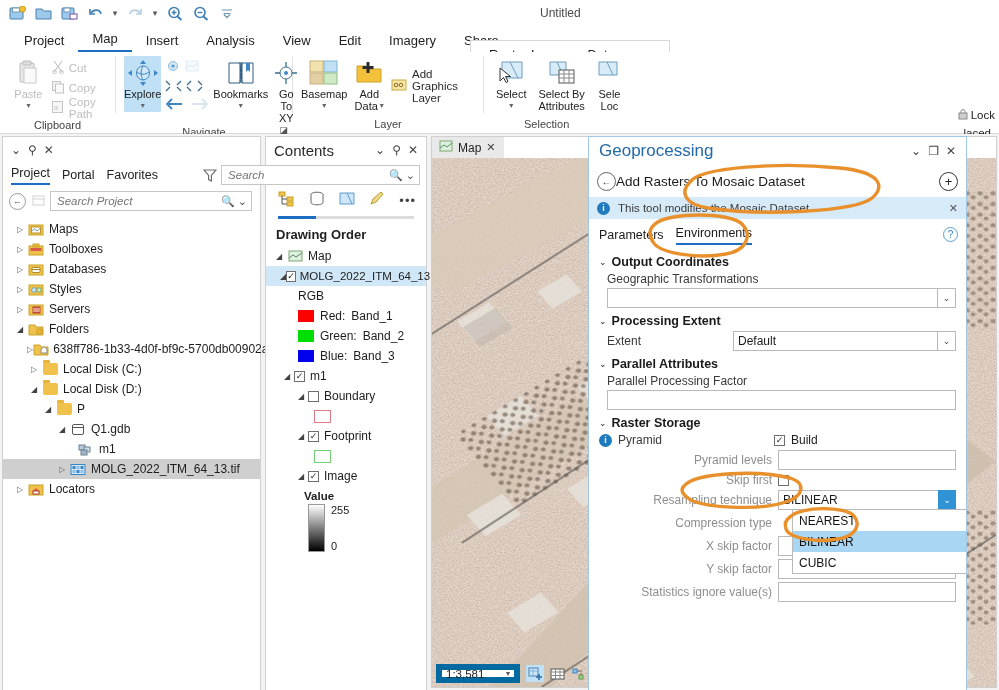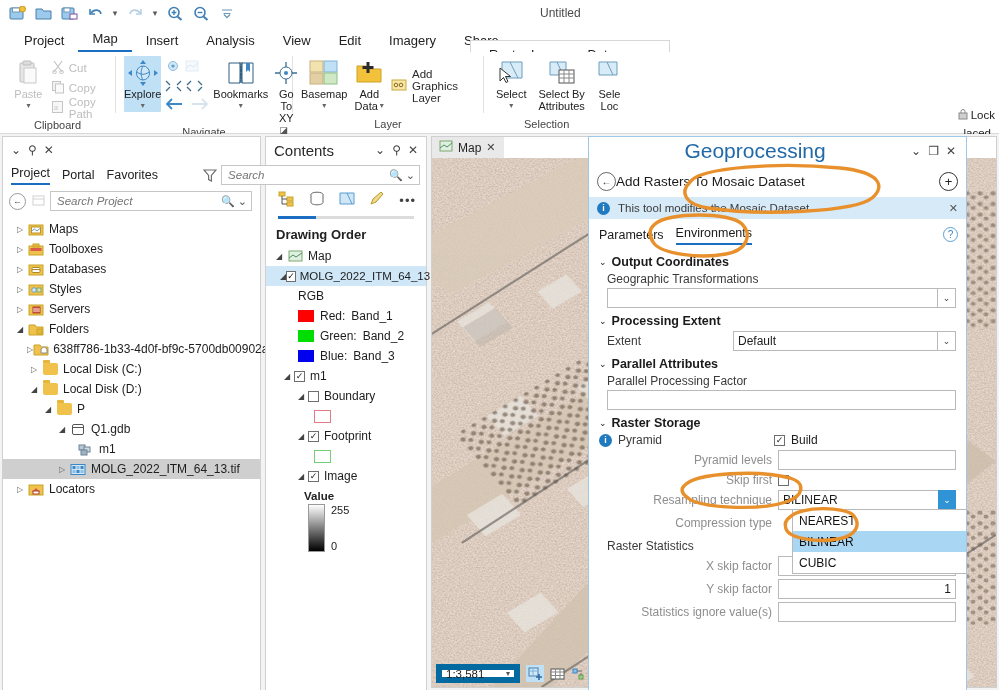--- a/index.html
+++ b/index.html
@@ -139,21 +139,21 @@
   .mbi { width:18px; height:17px; display:flex; align-items:center; justify-content:center; }
   .mbi.on { background:#bfe0f5; }
 
   
   .gp {
     position:absolute; left:588px; top:2px; width:379px; height:682px;
     background:#fff; border:1px solid #9fc7e8; z-index:20;
     display:flex; flex-direction:column;
   }
   .gp-head { height:28px; display:flex; align-items:center; padding:0 6px 0 10px; }
-  .gp-title { flex:1; font-size:21px; color:#2269a8;text-align:center; }
+  .gp-title { flex:1; font-size:17px; color:#2269a8; }
   .gp-sub { height:32px; display:flex; align-items:center; padding:0 8px; position:relative; }
   .gp-sub .circle-back {
     width:19px; height:19px; border:1px solid #666; border-radius:50%;
     display:flex; align-items:center; justify-content:center; font-size:10px; color:#333;
   }
   .gp-toolname { flex:1; font-size:13.5px; color:#1a1a1a; }
   .plus-circle {
     width:19px; height:19px; border:1px solid #333; border-radius:50%;
     display:flex; align-items:center; justify-content:center; font-size:13px; color:#222; line-height:1;
   }
@@ -1025,21 +1025,20 @@
             <span class="inp" style="flex:1;border-right:none;">BILINEAR</span>
             <span class="inp drop-caret" style="width:18px;background:#2f93d6;border-color:#2f93d6;color:#fff;">⌄</span>
           </span>
         </div>
 
         <div class="row">
           <span class="lbl-r">Compression type</span>
           <span class="inp" style="width:178px;visibility:hidden;"></span>
         </div>
 
-        <div style="font-size:12px;color:#3a3a3a;margin:6px 0 2px 8px;">Raster Statistics</div>
 
         <div class="row">
           <span class="lbl-r">X skip factor</span>
           <span class="inp num" style="width:178px"></span>
         </div>
         <div class="row">
           <span class="lbl-r">Y skip factor</span>
           <span class="inp num" style="width:178px">1</span>
         </div>
         <div class="row">

